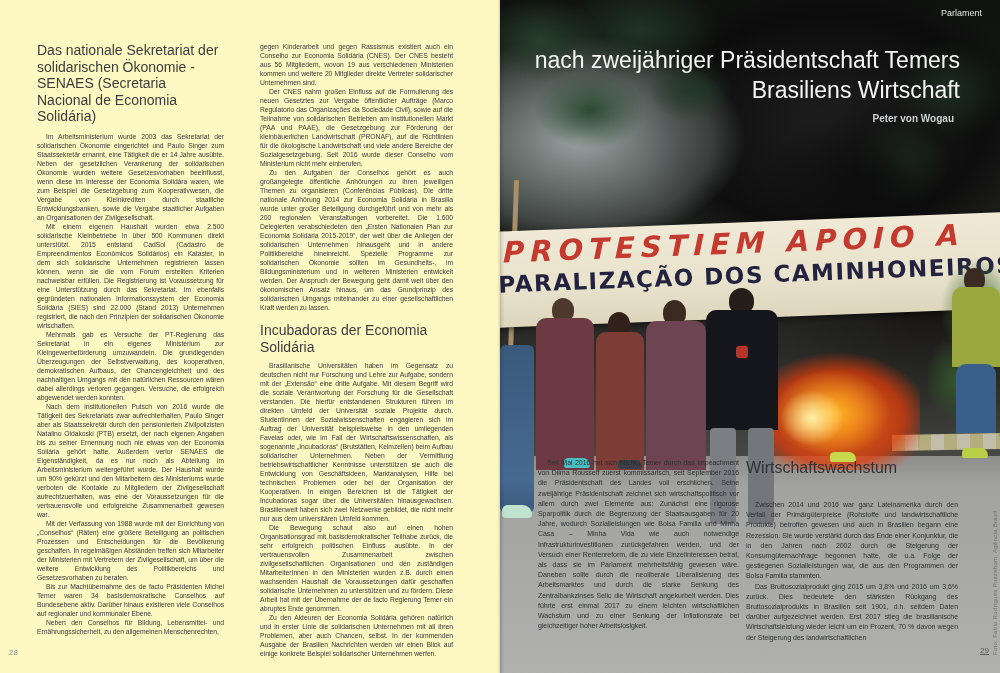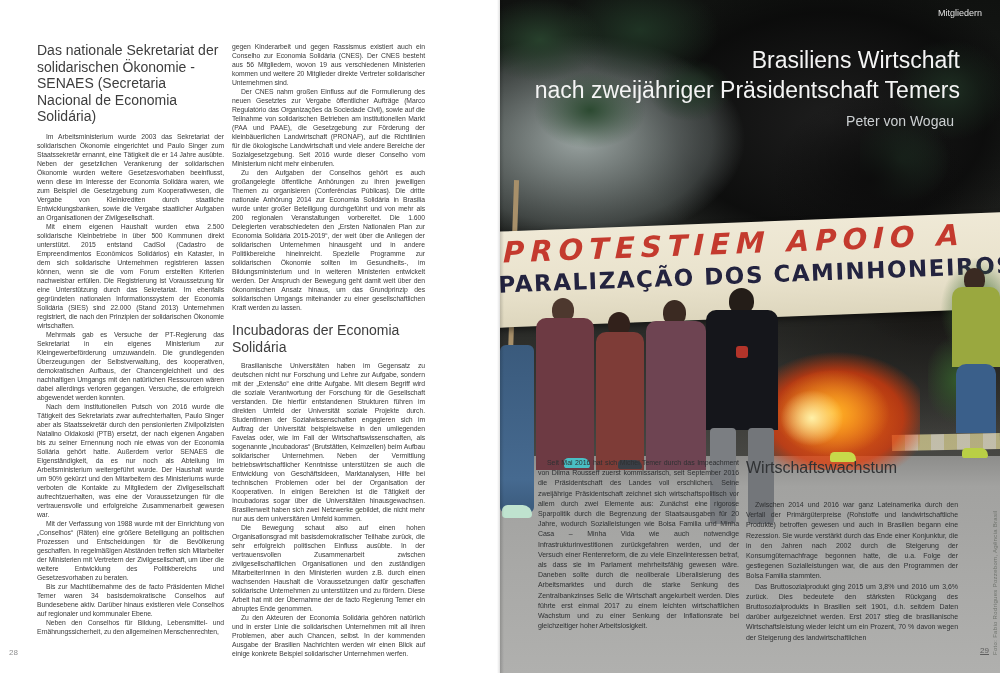--- a/index.html
+++ b/index.html
@@ -1,26 +1,26 @@
 <!DOCTYPE html>
 <html><head>
 <meta charset="utf-8">
 <style>
   * { margin:0; padding:0; box-sizing:border-box; }
   html,body { width:1000px; height:673px; }
   body { position:relative; overflow:hidden; background:#ededeb; font-family:"Liberation Sans",sans-serif; }
 
   .page { position:absolute; top:0; height:673px; overflow:hidden; }
-  .page-left  { left:0; width:575px; background:#ffffff;padding-left:36px; }
+  .page-left  { left:0; width:575px; background:#fef9c3;padding-left:36px; }
   .page-right { left:500px; width:500px; background:#8f8f8f; }
 
   
   .col { position:absolute; top:42px; }
   .col1 { left:37px;  width:187px; }
-  .col2 { left:232px; width:193px; }
+  .col2 { left:260px; width:193px; }
 
   .h-main { font-size:14px; line-height:16.5px; font-weight:400; color:#3d3d3d; margin-bottom:7px; }
   .h-sub  { font-size:14px; line-height:16.5px; font-weight:400; color:#3d3d3d; margin:10px 0 6px; }
 
   .body-p { font-size:6.8px; line-height:9px; color:#3a3a3a; text-align:justify;
             text-indent:9px; letter-spacing:-0.05px; }
   .body-p.noindent { text-indent:0; }
 
   .pagenum { position:absolute; font-size:8px; color:#8f8f8f; }
   .pagenum-left  { left:9px;  bottom:16px;text-align:center; }
@@ -85,21 +85,21 @@
     transform:rotate(-1deg); opacity:.85; }
 
   .legs-left { position:absolute; left:0px; top:345px; width:34px; height:168px;
     background:linear-gradient(180deg,#3a5a7c 0%, #466a90 80%, #3a5a7c 100%); border-radius:6px; }
   .shoe { position:absolute; border-radius:6px 10px 4px 4px; }
 
   
   .kicker { position:absolute; top:8px; right:18px; font-size:9px; color:#e3e3e3; }
   .title  { position:absolute; top:45px; right:40px; text-align:right;
             font-size:23px; line-height:30px; font-weight:400; color:#f4f4f4; }
-  .byline { position:absolute; top:113px; right:46px; font-size:14px; color:#ccd0d2; }
+  .byline { position:absolute; top:113px; right:46px; font-size:10px; color:#ccd0d2;font-weight:bold; }
 
   .rp-col { position:absolute; font-size:7px; line-height:10.2px; color:#2e3032;
             text-align:justify; }
   .rp-col1 { left:38px;  top:458px; width:201px; }
   .rp-col2 { left:246px; top:458px; width:212px; }
   .rp-col .body-p { font-size:7px; line-height:10.2px; color:#2e3032; }
   .h-right { font-size:16px; line-height:19px; font-weight:400; color:#303234; margin-bottom:23px; }
 
   .photo-credit { position:absolute; right:2px; top:505px; height:150px;
     writing-mode:vertical-rl; transform:rotate(180deg);
@@ -181,24 +181,24 @@
       </div>
 
       <div class="legs-left"></div>
       <div class="shoe" style="left:2px;top:505px;width:30px;height:13px;background:#bfe3cf;"></div>
       <div class="shoe" style="left:64px;top:458px;width:26px;height:10px;background:#49bfc4;"></div>
       <div class="shoe" style="left:118px;top:460px;width:24px;height:9px;background:#3a3f46;"></div>
       <div class="shoe" style="left:330px;top:452px;width:26px;height:10px;background:#c7d94a;"></div>
       <div class="shoe" style="left:462px;top:448px;width:26px;height:10px;background:#b9cf45;"></div>
     </div>
 
-    <div class="kicker">Mitgliedern</div>
+    <div class="kicker">Parlament</div>
     <div class="title">
+      <div>nach zweijähriger Präsidentschaft Temers</div>
       <div>Brasiliens Wirtschaft</div>
-      <div>nach zweijähriger Präsidentschaft Temers</div>
     </div>
     <div class="byline">Peter von Wogau</div>
 
     <div class="rp-col rp-col1">
       <p class="body-p">Seit Mai 2016 hat sich Michel Temer durch das Impeachment von Dilma Rousseff zuerst kommissarisch, seit September 2016 die Präsidentschaft des Landes voll erschlichen. Seine zweijährige Präsidentschaft zeichnet sich wirtschaftspolitisch vor allem durch zwei Elemente aus: Zunächst eine rigorose Sparpolitik durch die Begrenzung der Staatsausgaben für 20 Jahre, wodurch Sozialleistungen wie Bolsa Familia und Minha Casa – Minha Vida wie auch notwendige Infrastrukturinvestitionen zurückgefahren werden, und der Versuch einer Rentenreform, die zu viele Einzelinteressen betraf, als dass sie im Parlament mehrheitsfähig gewesen wäre. Daneben sollte durch die neoliberale Liberalisierung des Arbeitsmarktes und durch die starke Senkung des Zentralbankzinses Selic die Wirtschaft angekurbelt werden. Dies führte erst einmal 2017 zu einem leichten wirtschaftlichen Wachstum und zu einer Senkung der Inflationsrate bei gleichzeitiger hoher Arbeitslosigkeit.</p>
     </div>
     <div class="rp-col rp-col2">
       <div class="h-right">Wirtschaftswachstum</div>
       <p class="body-p">Zwischen 2014 und 2016 war ganz Lateinamerika durch den Verfall der Primärgüterpreise (Rohstoffe und landwirtschaftliche Produkte) betroffen gewesen und auch in Brasilien begann eine Rezession. Sie wurde verstärkt durch das Ende einer Konjunktur, die in den Jahren nach 2002 durch die Steigerung der Konsumgüternachfrage begonnen hatte, die u.a. Folge der gestiegenen Sozialleistungen war, die aus den Programmen der Bolsa Familia stammten.</p>
       <p class="body-p">Das Bruttosozialprodukt ging 2015 um 3,8% und 2016 um 3,6% zurück. Dies bedeutete den stärksten Rückgang des Bruttosozialprodukts in Brasilien seit 1901, d.h. seitdem Daten darüber aufgezeichnet werden. Erst 2017 stieg die brasilianische Wirtschaftsleistung wieder leicht um ein Prozent, 70 % davon wegen der Steigerung des landwirtschaftlichen</p>

